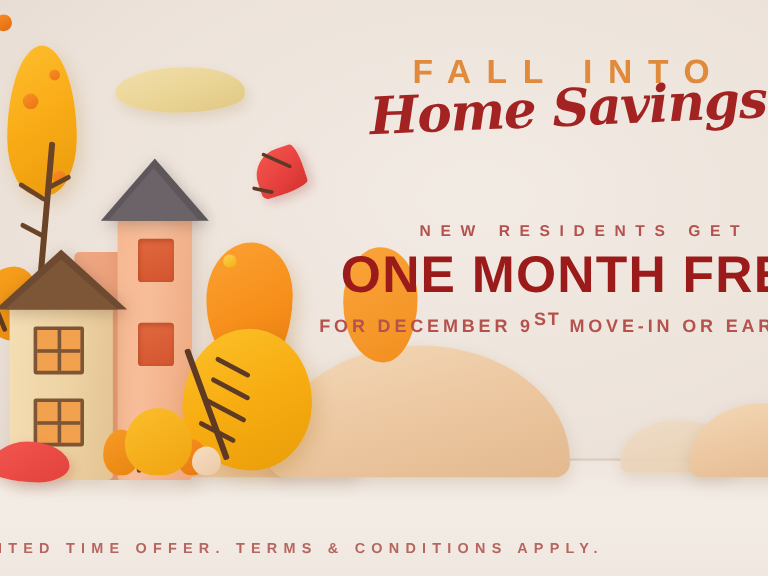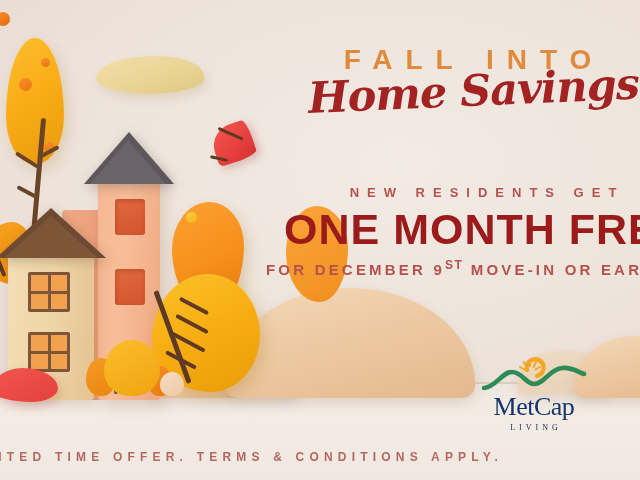--- a/index.html
+++ b/index.html
@@ -390,21 +390,21 @@
   .offer-sub {
     font-size: 15px;
     font-weight: 700;
     letter-spacing: 3.2px;
     color: #b5524e;
     margin-top: 6px;
     white-space: nowrap;
     padding-left: 8px;
   }
   .offer-sub sup {
-    font-size: 12px;
+    font-size: 15px;
     letter-spacing: 1.5px;
     vertical-align: super;
   }
 
   
   .disclaimer {
     position: absolute;
     left: -38px;
     bottom: 16px;
     font-size: 12px;
@@ -514,29 +514,14 @@
   </div>
 
   <div class="offer-block">
     <div class="offer-eyebrow">NEW RESIDENTS GET</div>
     <div class="offer-main">ONE MONTH FREE</div>
     <div class="offer-sub"><span>FOR DECEMBER 9</span><sup>ST</sup><span> MOVE-IN OR EARLY</span></div>
   </div>
 
   <div class="disclaimer">LIMITED TIME OFFER. TERMS &amp; CONDITIONS APPLY.</div>
 
-  <div class="logo">
-    <svg class="logo-mark" viewBox="0 0 108 40">
-      <g>
-        <path d="M50 4 L50 10" stroke="#f5a623" stroke-width="2" stroke-linecap="round"></path>
-        <path d="M44 6 L46.5 11" stroke="#f5a623" stroke-width="2" stroke-linecap="round"></path>
-        <path d="M56 6 L53.5 11" stroke="#f5a623" stroke-width="2" stroke-linecap="round"></path>
-        <path d="M40 11 L44.5 13.5" stroke="#f5a623" stroke-width="2" stroke-linecap="round"></path>
-        <path d="M60 11 L55.5 13.5" stroke="#f5a623" stroke-width="2" stroke-linecap="round"></path>
-        <path d="M57 20 a8.5 8.5 0 1 0 -10 -6" fill="none" stroke="#f5a623" stroke-width="4.2" stroke-linecap="round"></path>
-      </g>
-      <path d="M4 32 C16 31 22 16 32 16 C42 16 46 28 54 28 C64 28 70 13 82 12 C92 11 98 16 104 18" fill="none" stroke="#2e8b57" stroke-width="4.6" stroke-linecap="round"></path>
-    </svg>
-    <div class="logo-word">MetCap</div>
-    <div class="logo-tag">LIVING</div>
-  </div>
 
 </div>
 
 </body></html>

